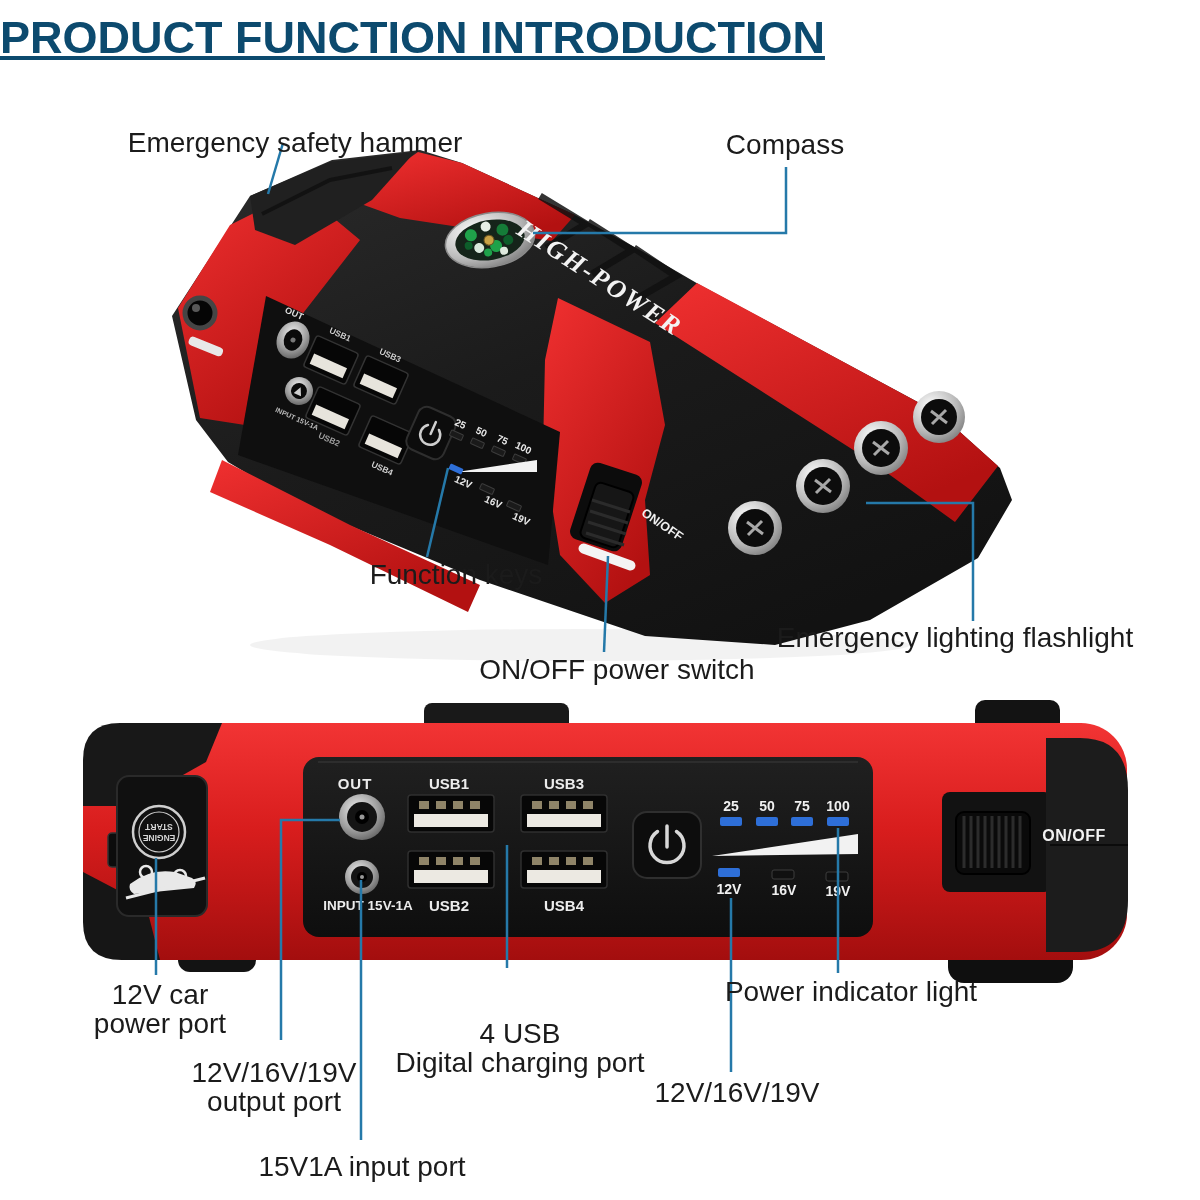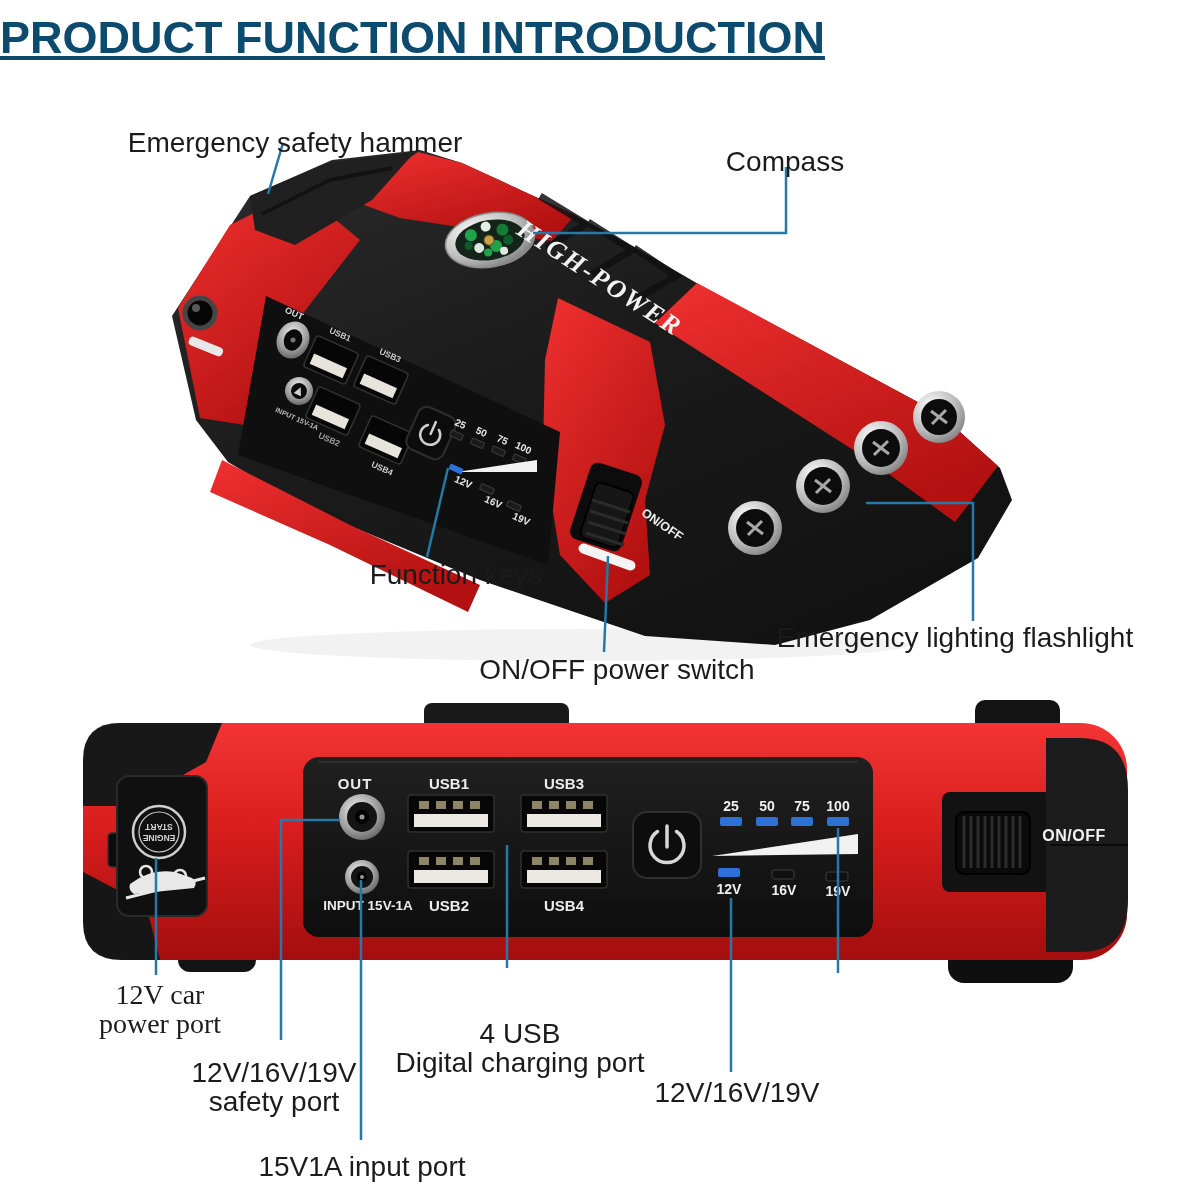--- a/index.html
+++ b/index.html
@@ -316,45 +316,48 @@
       <path d="M361,880 L361,1140"></path>
       <path d="M507,845 L507,968"></path>
       <path d="M838,828 L838,973"></path>
       <path d="M731,898 L731,1072"></path>
     </g>
   </svg>
 
   <div class="callout-label" style="left:267px;top:128px;margin-left:28px;">
     <span>Emergency safety hammer</span>
   </div>
-  <div class="callout-label" style="left:785px;top:130px;margin-top:17px;">
+  <div class="callout-label" style="left:785px;top:130px;">
     <span>Compass</span>
   </div>
   <div class="callout-label" style="left:412px;top:560px;margin-left:44px;">
     <span>Function keys</span>
   </div>
   <div class="callout-label" style="left:955px;top:623px;">
     <span>Emergency lighting flashlight</span>
   </div>
   <div class="callout-label" style="left:617px;top:655px;">
     <span>ON/OFF power switch</span>
   </div>
 
-  <div class="callout-label" style="left:160px;top:980px;font-family:Liberation Serif, serif;">
+  <div class="callout-label" style="left:160px;top:980px;">
     <div>12V car</div>
     <div>power port</div>
   </div>
   <div class="callout-label" style="left:274px;top:1058px;">
     <div>12V/16V/19V</div>
-    <div>safety port</div>
+    <div>output port</div>
   </div>
   <div class="callout-label" style="left:362px;top:1152px;text-align:center;">
     <span>15V1A input port</span>
   </div>
   <div class="callout-label" style="left:520px;top:1019px;">
     <div>4 USB</div>
     <div>Digital charging port</div>
   </div>
+  <div class="callout-label" style="left:851px;top:977px;">
+    <span>Power indicator light</span>
+  </div>
   <div class="callout-label" style="left:737px;top:1078px;">
     <div>12V/16V/19V</div>
   </div>
 
 </div>
 
 </body></html>

